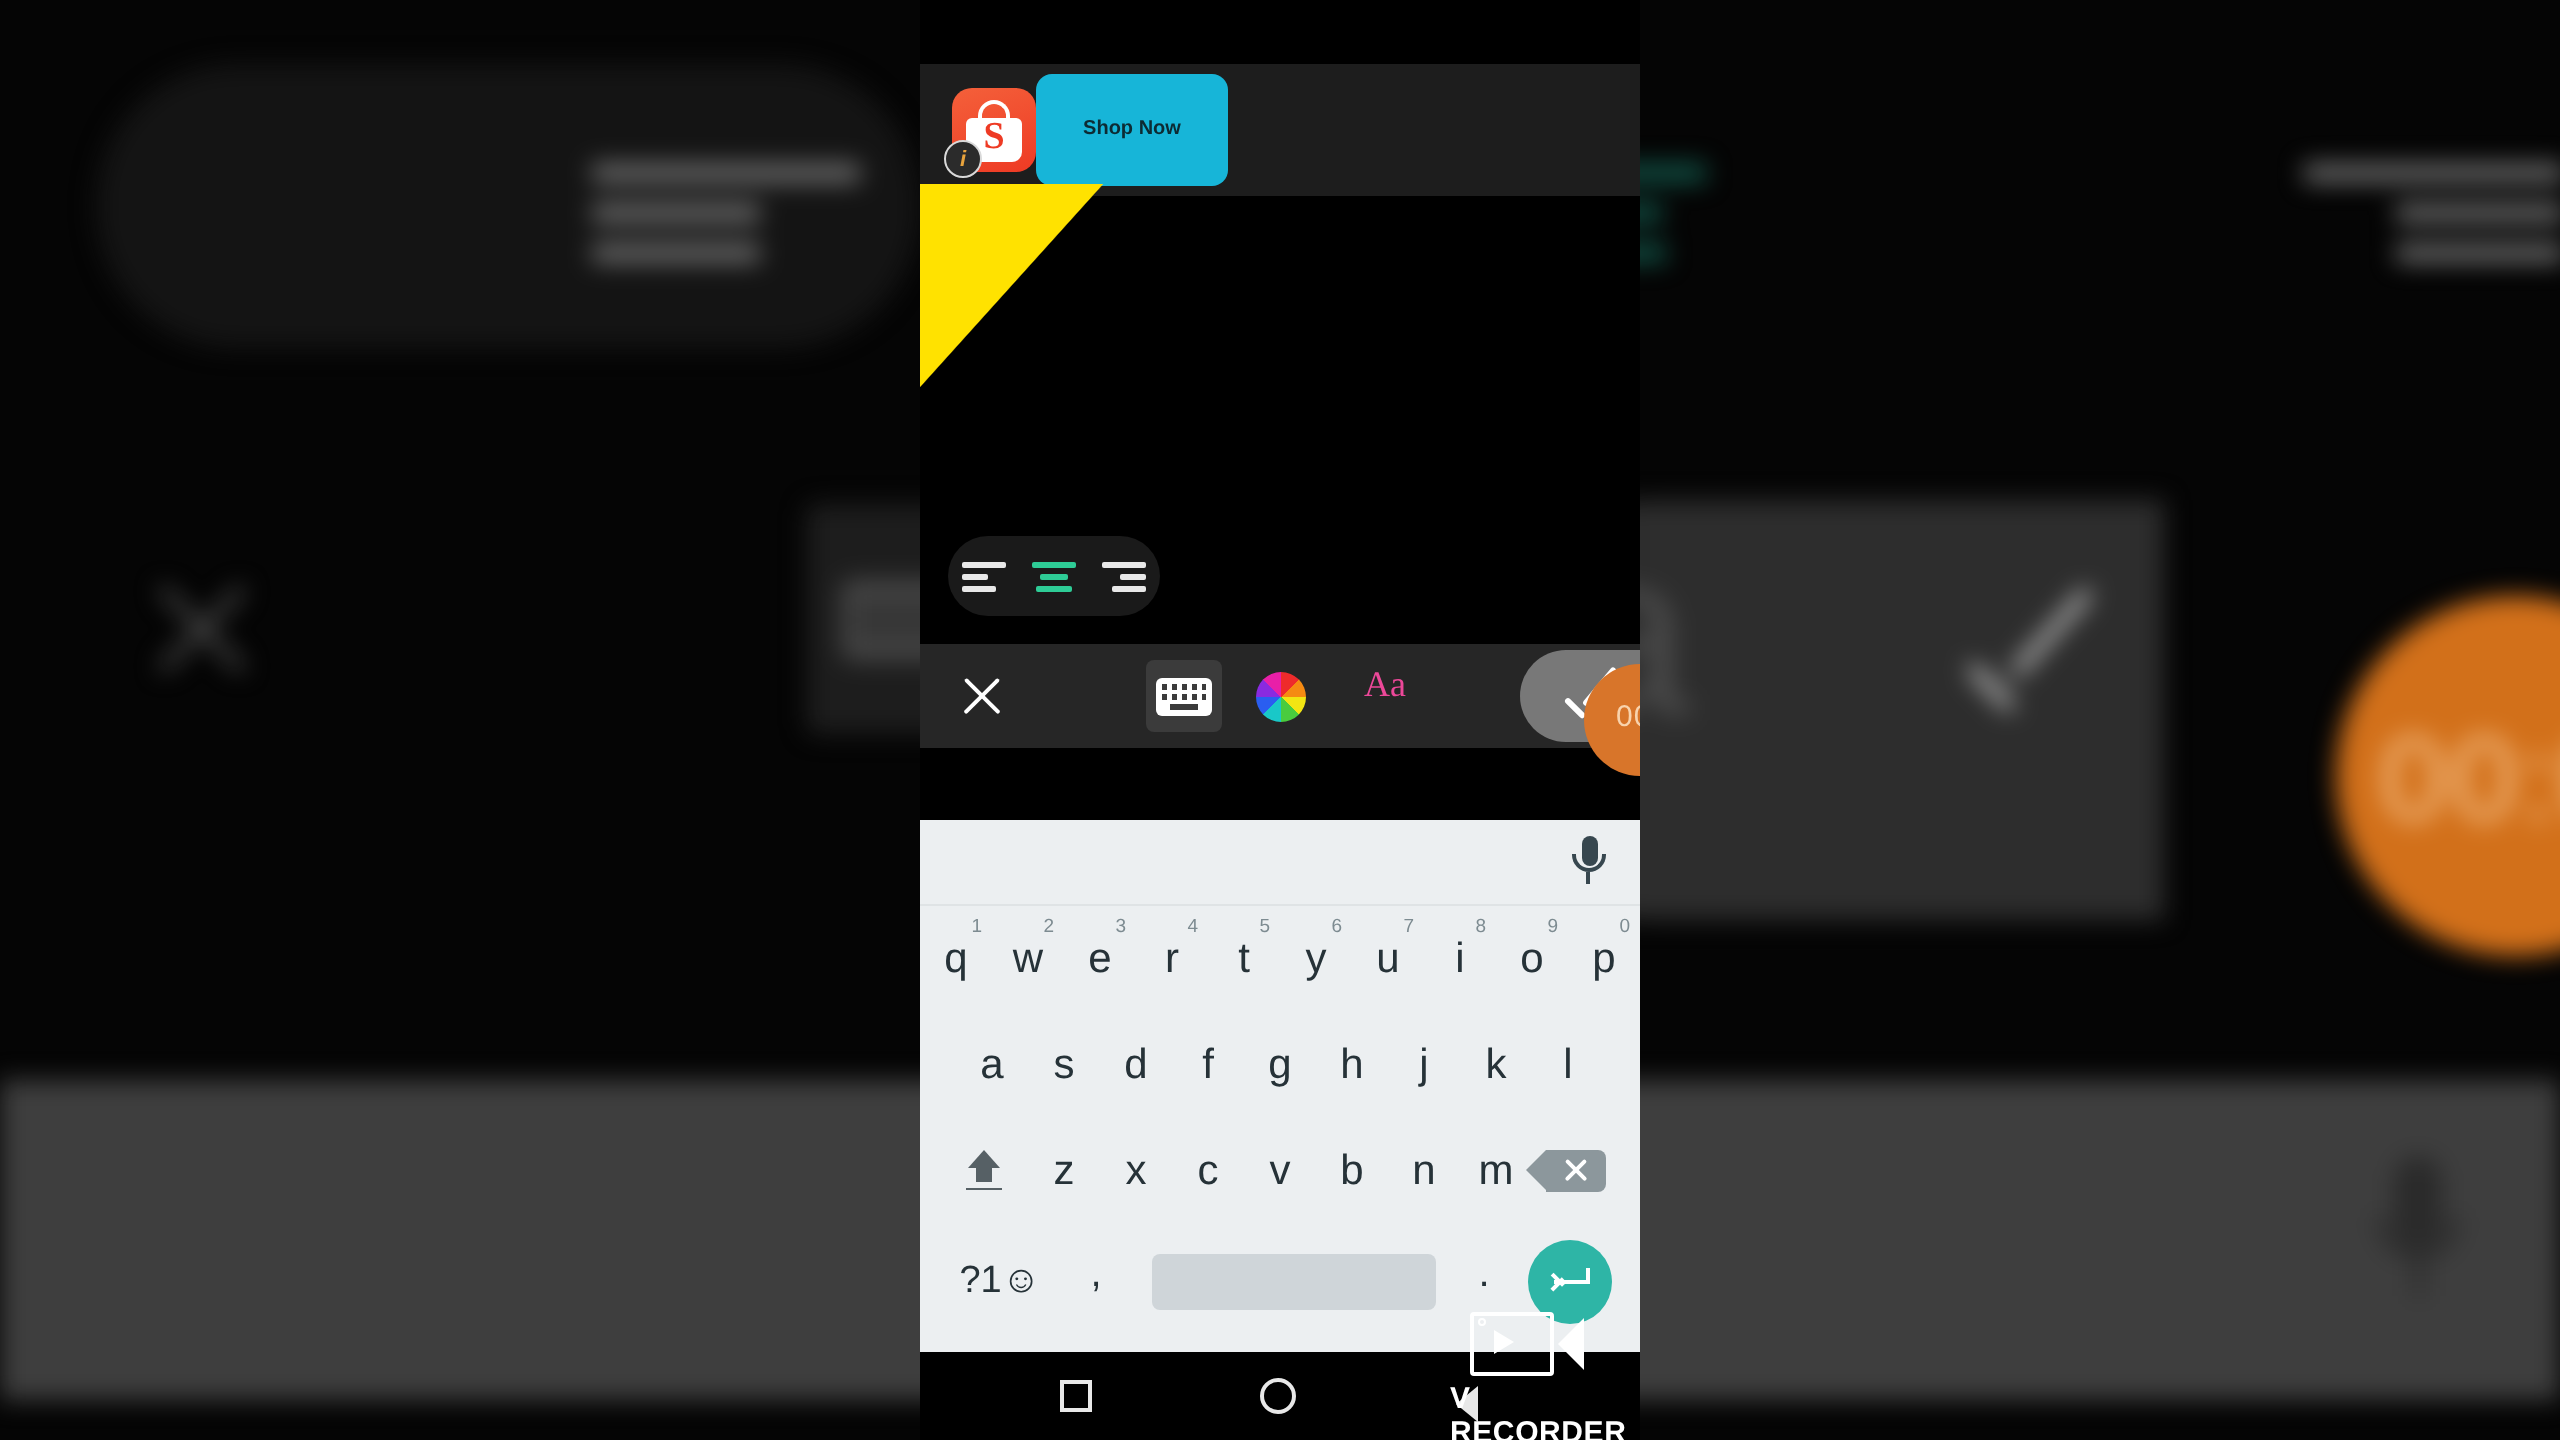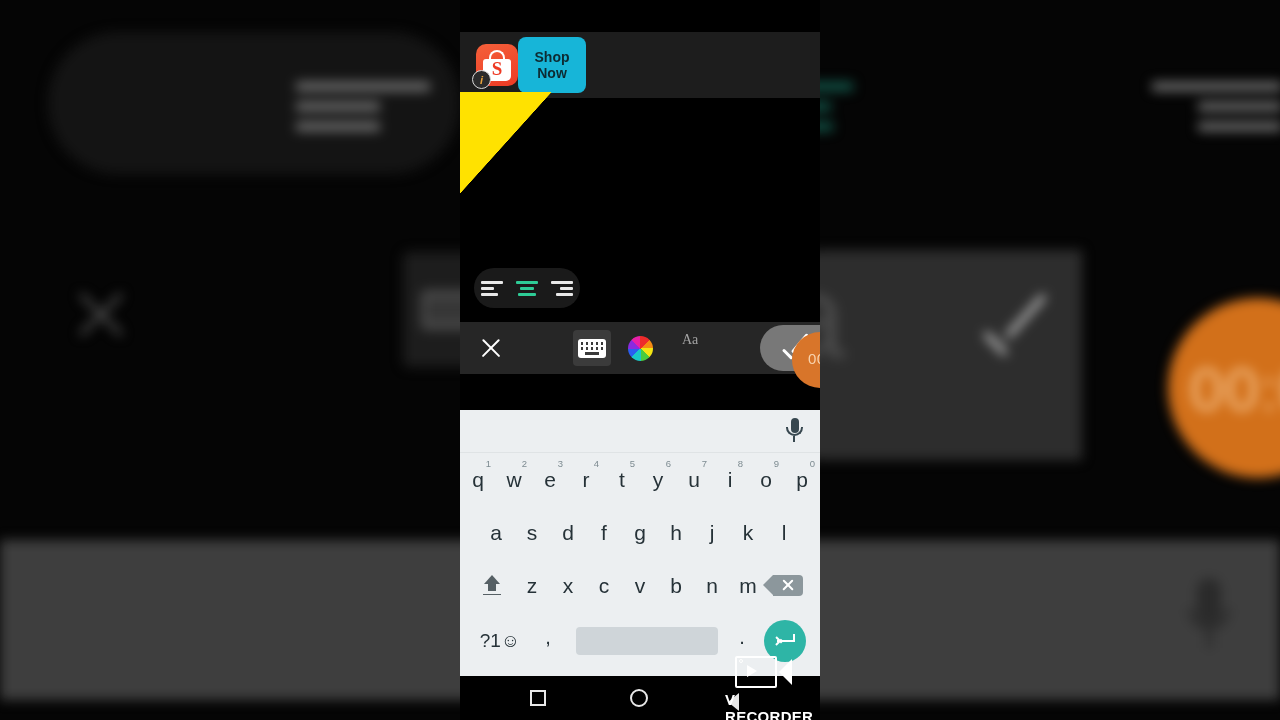--- a/index.html
+++ b/index.html
@@ -120,24 +120,24 @@
     border-radius:50%; background:#2b2b2b; border:1.5px solid #d9d9d9;
     display:flex; align-items:center; justify-content:center;
     font-size:11px; color:#e8a33d; font-style:italic; font-weight:bold;
   }
   #ad-text { margin-left:13px; flex:1; min-width:0; }
   #ad-title-row { display:flex; align-items:baseline; gap:9px; }
   #ad-title { font-size:17px; font-weight:bold; color:#fff; }
   #ad-badge { font-size:12px; font-weight:bold; color:#37b6d9; letter-spacing:.5px; }
   #ad-sub { font-size:13.5px; color:#b8b8b8; margin-top:2px; white-space:nowrap; }
   #ad-cta {
-    width:68px; height:56px; margin-right:4px; flex:none;
+    width:96px; height:56px; margin-right:4px; flex:none;
     background:#17b5d8; border-radius:8px;
     display:flex; align-items:center; justify-content:center;
-    font-size:14px; font-weight:bold; color:#0d2b33; text-align:center; line-height:1.15;
+    font-size:10px; font-weight:bold; color:#0d2b33; text-align:center; line-height:1.15;
   }
 
   
   #tri {
     position:absolute; left:0; top:92px; width:92px; height:102px;
     background:linear-gradient(to bottom right,#ffe200 0%,#ffe200 49.6%,transparent 50%);
   }
 
   
   #align-pill {
@@ -186,21 +186,21 @@
   }
 
   #tb-color {
     position:absolute; left:168px; top:14px; width:25px; height:25px; border-radius:50%;
     background:conic-gradient(#ee2b2b 0 45deg,#f58b12 45deg 90deg,#f2e513 90deg 135deg,
       #49cc3e 135deg 180deg,#19c8c8 180deg 225deg,#2a5ef0 225deg 270deg,
       #8a2ae0 270deg 315deg,#e81fa8 315deg 360deg);
   }
 
   #tb-aa {
-    position:absolute; left:222px; top:10px; font-size:14px; color:#a3a3a3;
+    position:absolute; left:222px; top:10px; font-size:18px; color:#ec4899;
     font-family:"Liberation Serif", serif;
   }
 
   #tb-confirm {
     position:absolute; left:300px; top:3px; width:120px; height:46px;
     background:#787878; border-radius:26px 0 0 26px;
   }
   #tb-check { position:absolute; left:23px; top:14px; width:30px; height:18px; }
   #tb-check:before, #tb-check:after { content:""; position:absolute; background:#fff; border-radius:2px; }
   #tb-check:before { left:0; top:9px; width:13px; height:2.8px; transform:rotate(45deg); transform-origin:left center; }

